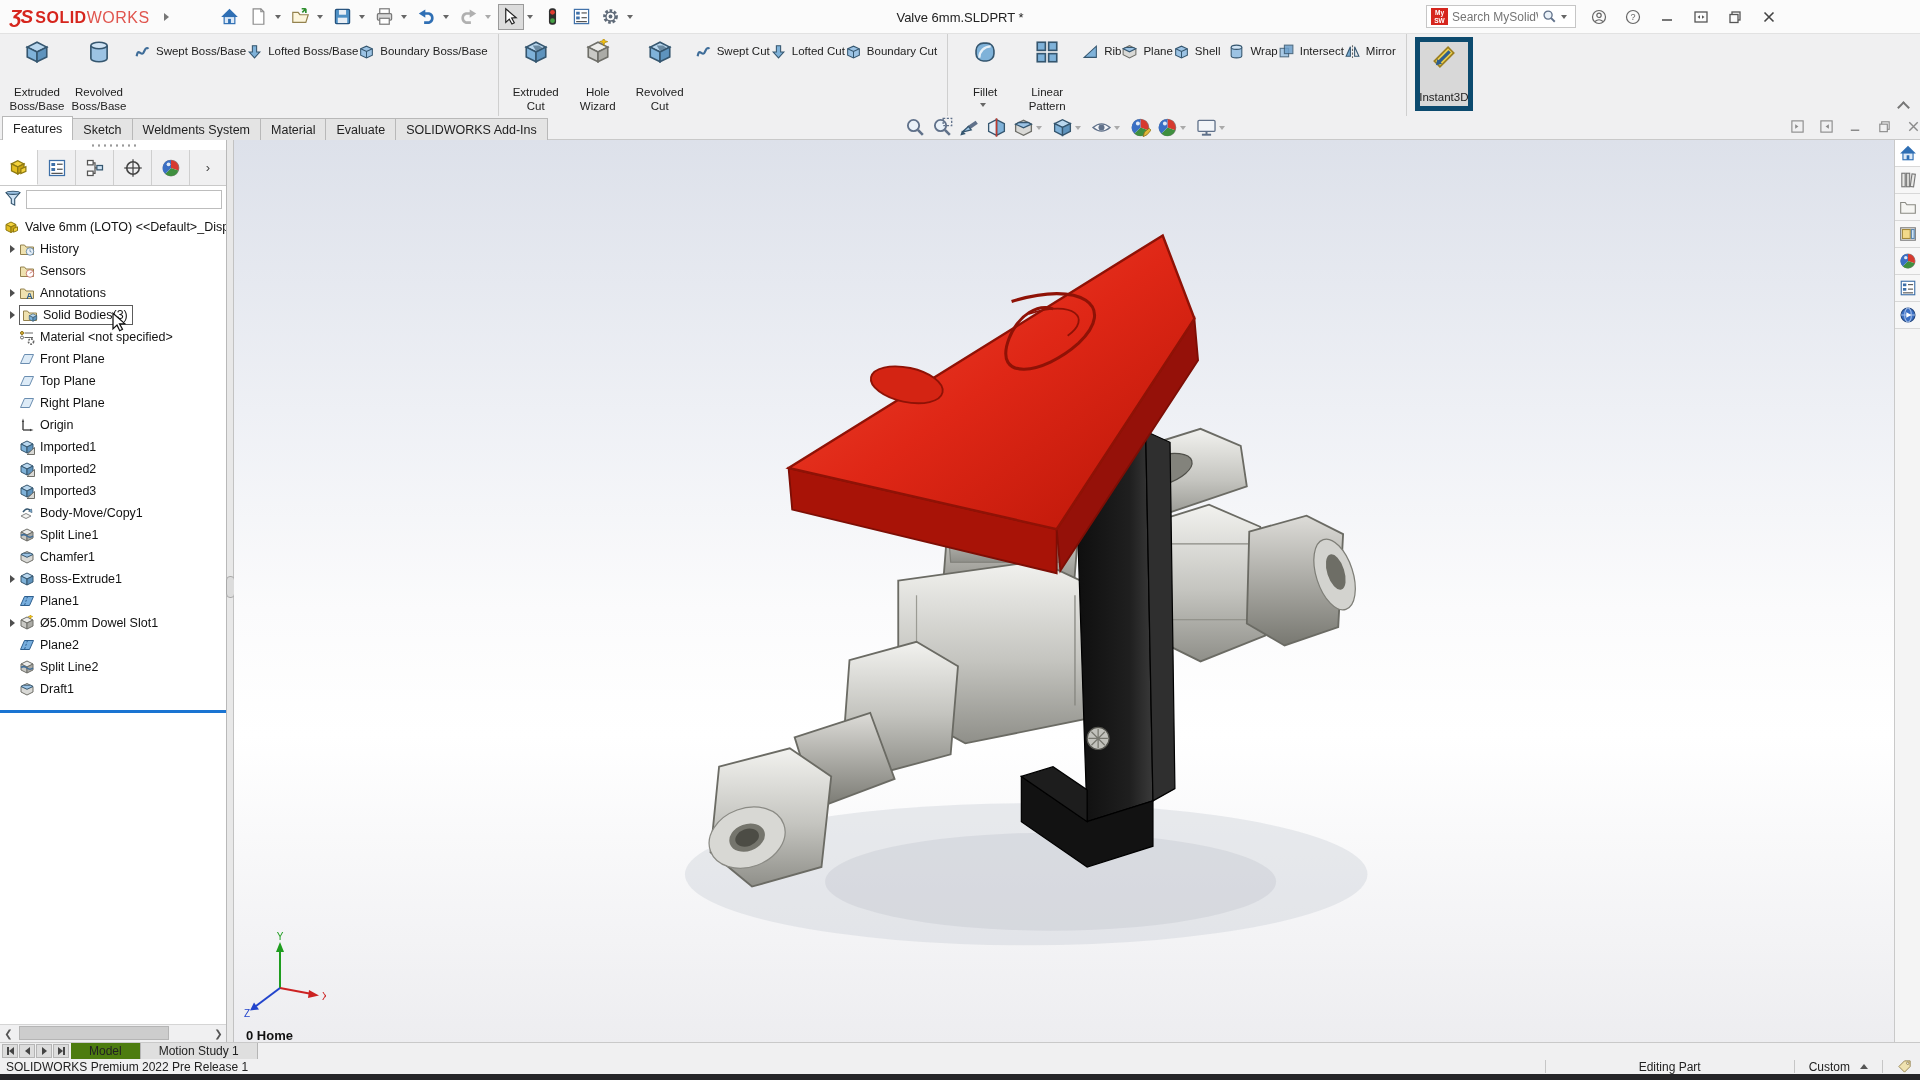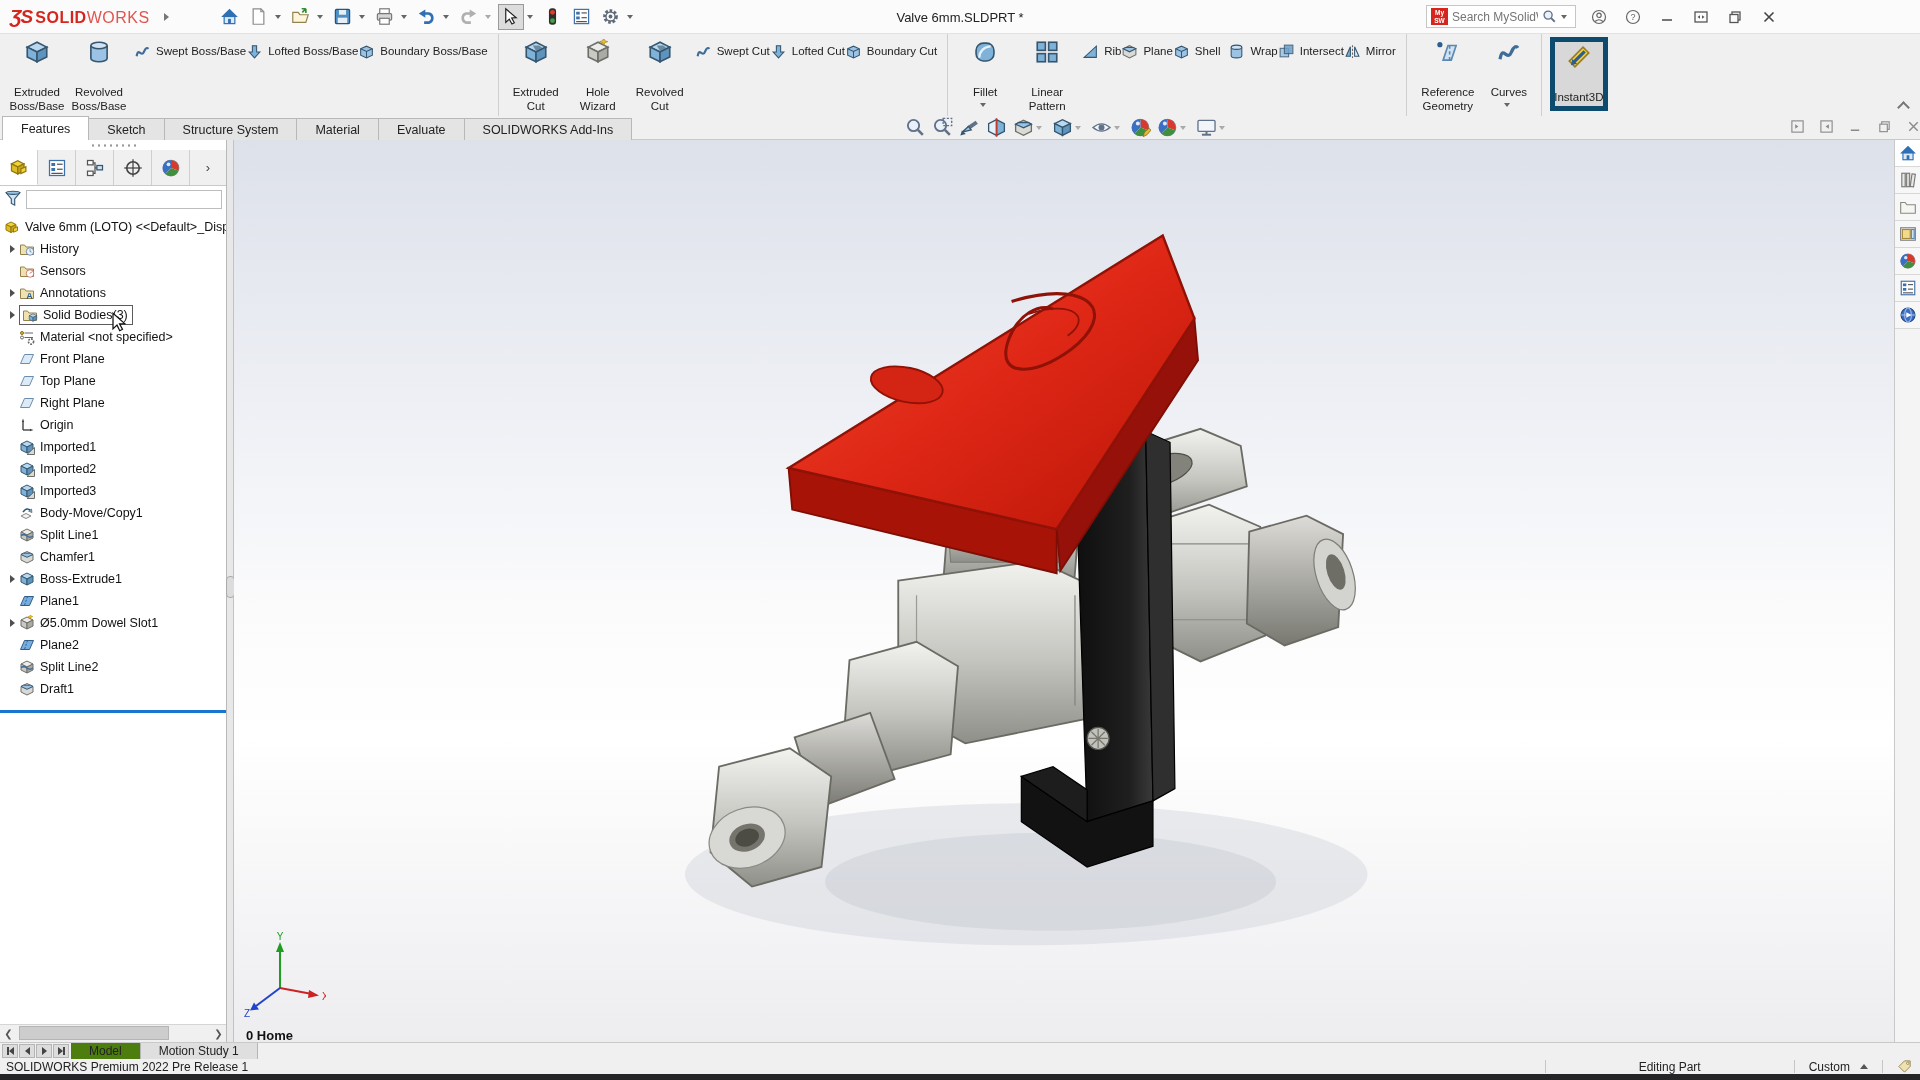--- a/index.html
+++ b/index.html
@@ -50,21 +50,21 @@
   .smbtn svg { width:17px; height:17px;}
   .smlabel { font-size:11.5px; color:#222; white-space:nowrap;}
   .ribbon-collapse { position:absolute; right:12px; bottom:6px; width:10px; height:10px;}
   .ribbon-collapse::before { content:""; position:absolute; left:1px; top:3px; width:7px; height:7px;
     border-top:2px solid #777; border-left:2px solid #777; transform:rotate(45deg);}
 
   
   #tabrow { position:absolute; left:0; top:116px; width:1920px; height:24px; background:#f0f0f1;
     border-bottom:1px solid #c9c9c9; }
   .cmtabs { display:flex; height:24px; align-items:flex-end; padding-left:2px;}
-  .cmtab { height:22px; display:flex; align-items:center; padding:0 18px; font-size:12.5px;
+  .cmtab { height:22px; display:flex; align-items:center; padding:0 10px; font-size:12.5px;
     background:#e4e4e4; border:1px solid #b8b8b8; border-bottom:none; margin-right:-1px; color:#222; cursor:default;}
   .cmtab.active { background:#ffffff; height:24px; font-weight:normal; position:relative; z-index:2;}
   .headsup { position:absolute; left:905px; top:1px; display:flex; align-items:center; gap:6px;}
   .hu { display:flex; align-items:center; gap:2px; }
   .hu svg { width:21px; height:21px;}
   .docctl { position:absolute; left:1790px; top:3px; display:flex; align-items:center; gap:14px; color:#8a8a8a;}
   .docctl svg { width:15px; height:15px;}
 
   
   #leftpanel { position:absolute; left:0; top:140px; width:227px; height:902px; background:#fff;
@@ -632,36 +632,20 @@
         </div>
       <div class="smbtn">
           <svg>
             <use href="#sy-mirror"></use>
           </svg>
           <span class="smlabel">Mirror</span>
         </div>
     </div>
   </div>
 
-  <div class="rgroup">
-    <div class="bigbtn" style="width:66px">
-      <svg class="bi">
-          <use href="#sy-refgeo"></use>
-        </svg>
-      <span class="biglabel">Reference Geometry</span>
-      <span class="dd-caret bigdd"></span>
-    </div>
-    <div class="bigbtn" style="width:48px">
-      <svg class="bi">
-          <use href="#sy-curve"></use>
-        </svg>
-      <span class="biglabel">Curves</span>
-      <span class="dd-caret bigdd"></span>
-    </div>
-  </div>
 
   <div class="rgroup" style="border-right:none">
     <div class="bigbtn active">
       <svg class="bi">
           <use href="#sy-instant3d"></use>
         </svg>
       <span class="biglabel">Instant3D</span>
     </div>
   </div>
   <span class="ribbon-collapse"></span>
@@ -669,21 +653,21 @@
 
 <div id="tabrow">
   <div class="cmtabs">
     <div class="cmtab active">
         <span>Features</span>
       </div>
     <div class="cmtab">
         <span>Sketch</span>
       </div>
     <div class="cmtab">
-        <span>Structure System</span>
+        <span>Weldments System</span>
       </div>
     <div class="cmtab">
         <span>Material</span>
       </div>
     <div class="cmtab">
         <span>Evaluate</span>
       </div>
     <div class="cmtab">
         <span>SOLIDWORKS Add-Ins</span>
       </div>

